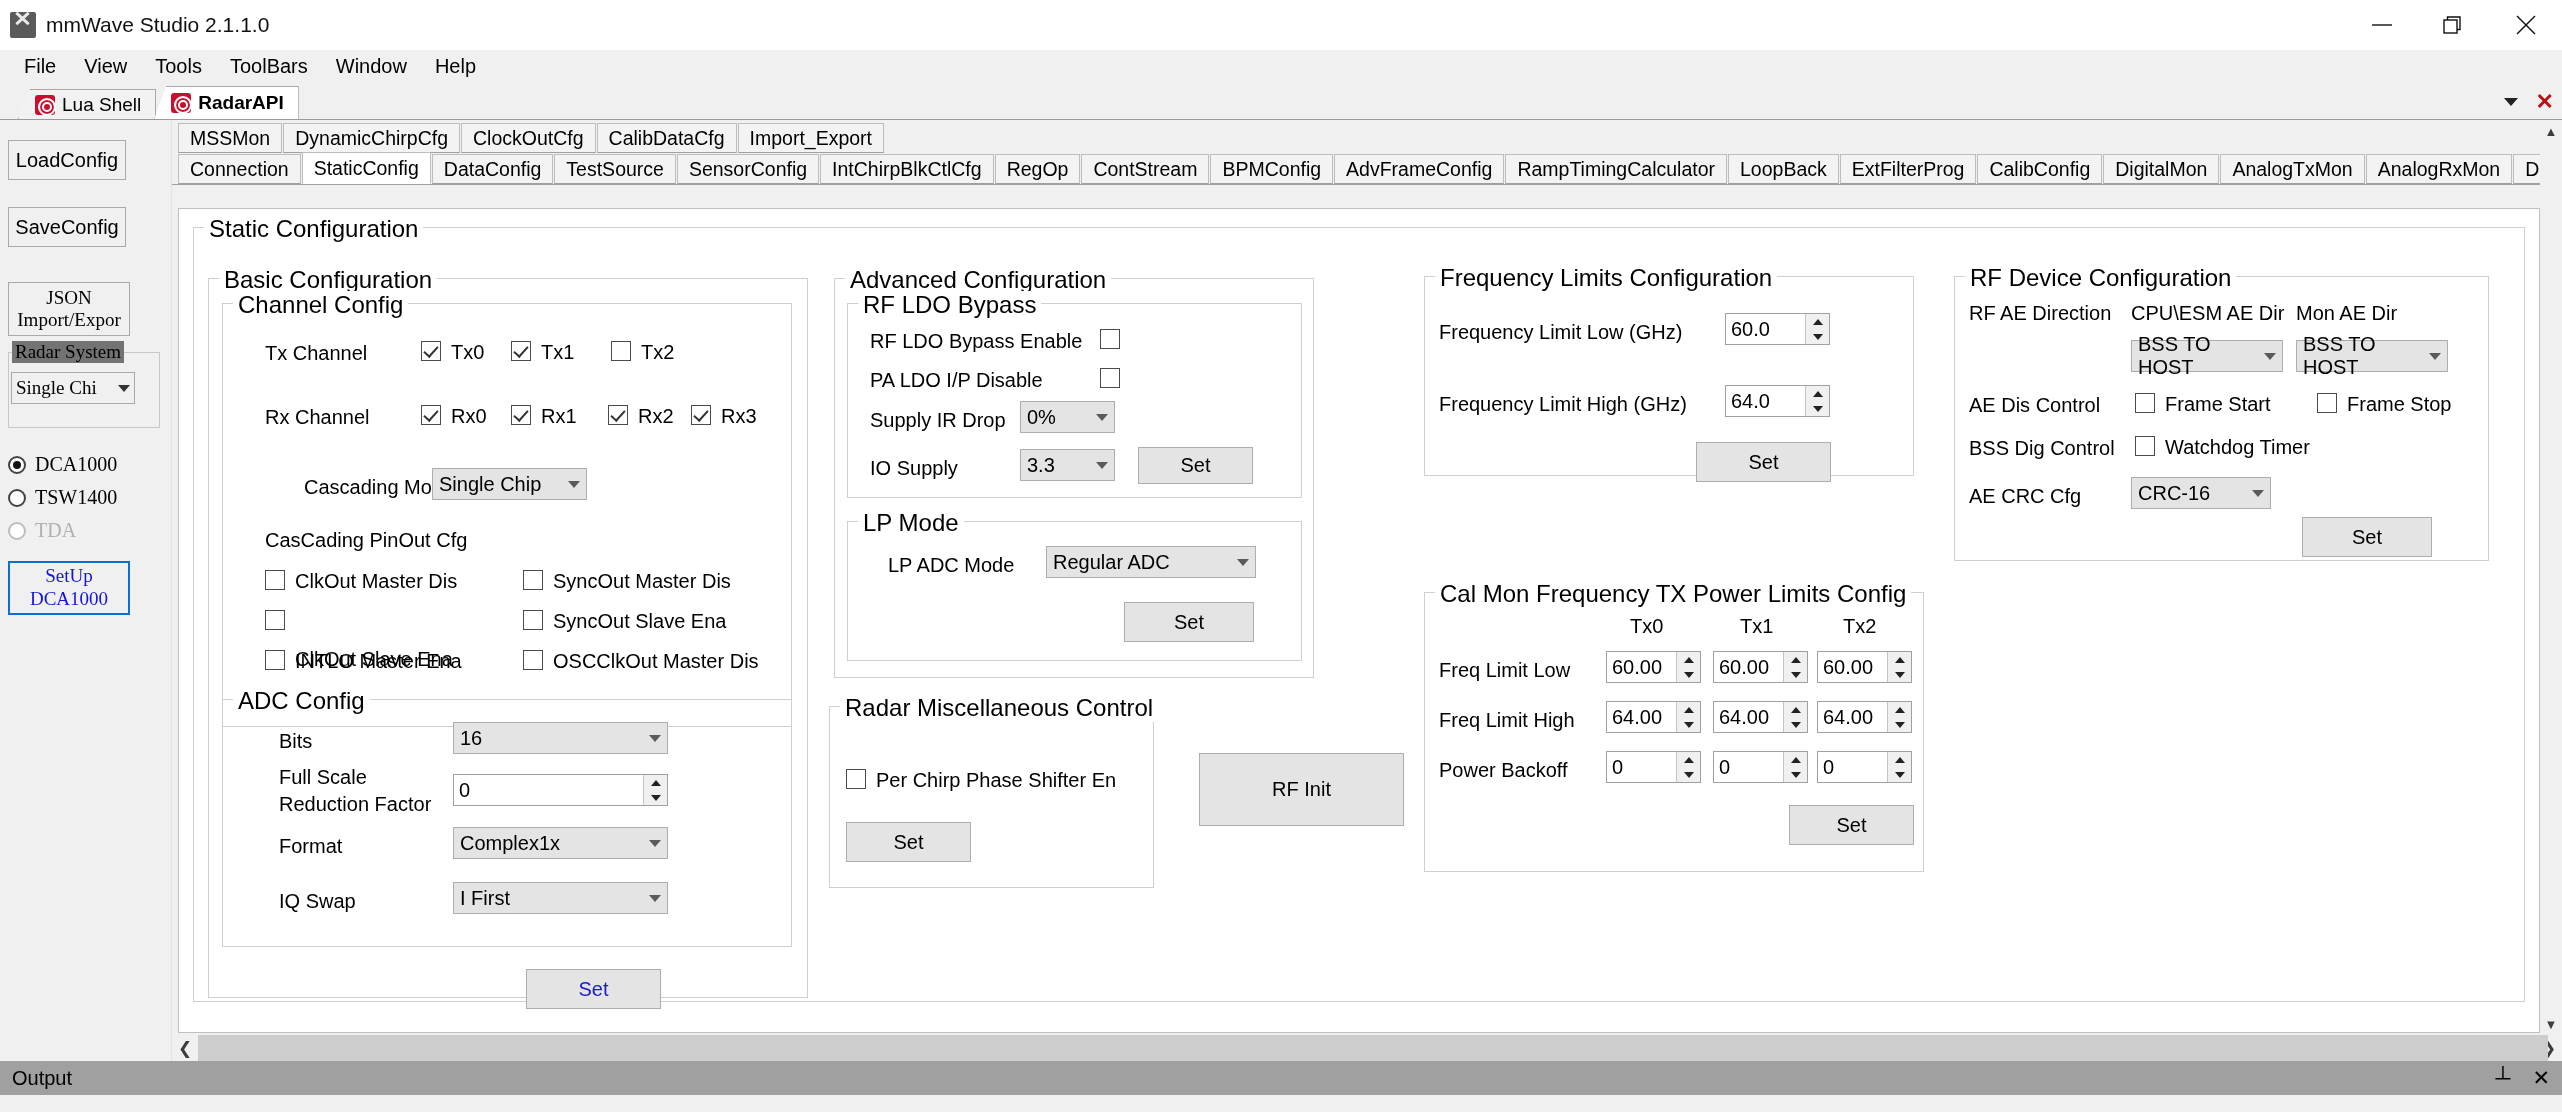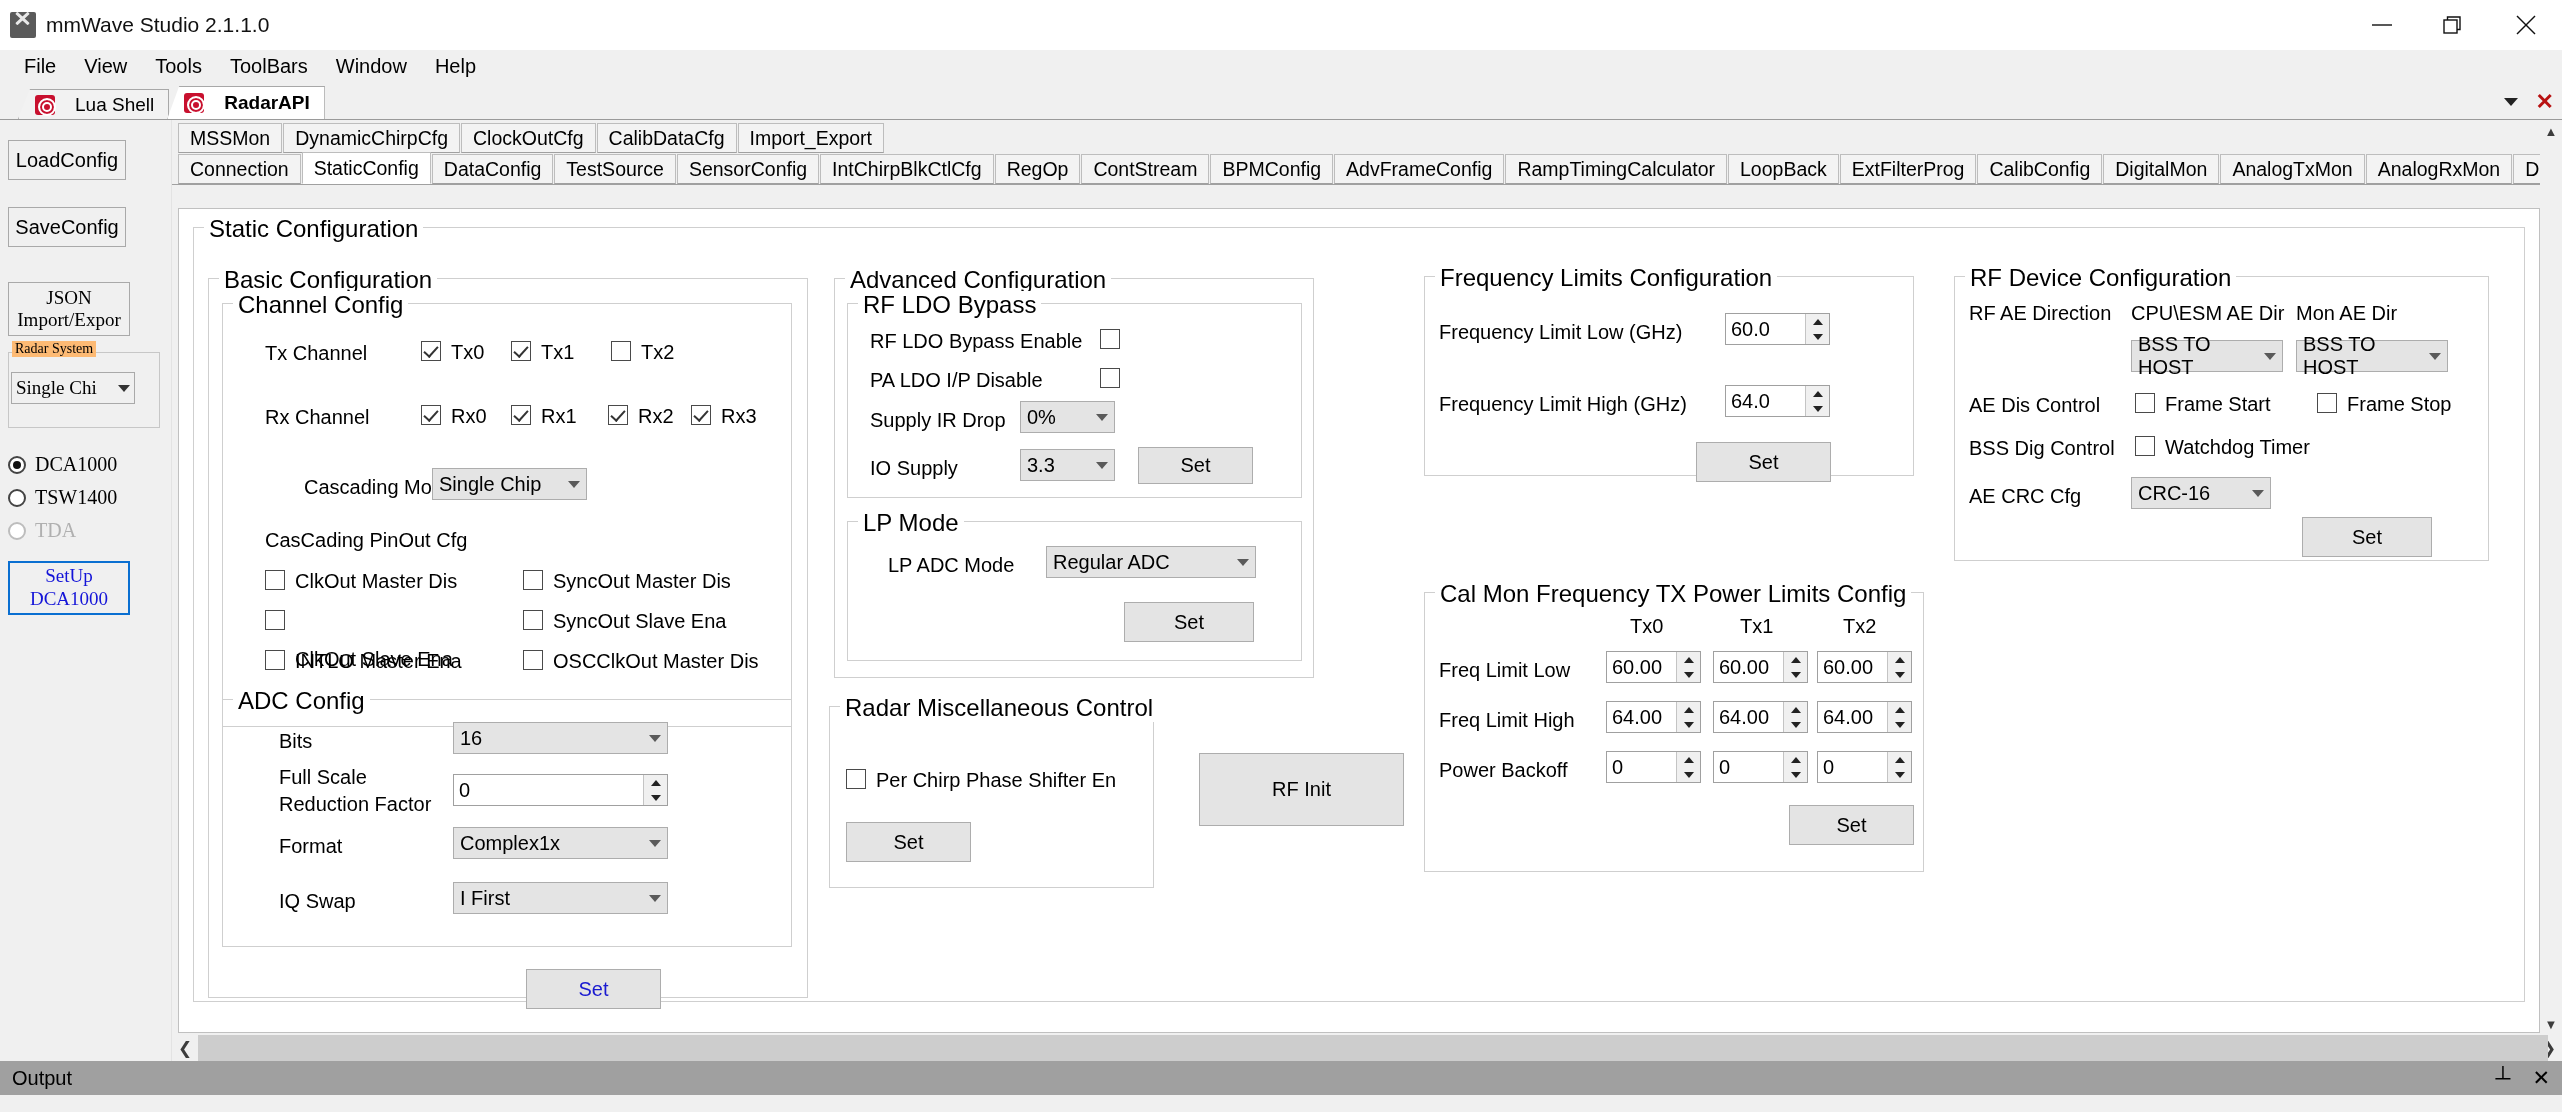--- a/index.html
+++ b/index.html
@@ -58,21 +58,21 @@
   
   .outer-tabs {
     height: 36px; background: #f0f0f0;
     position: relative;
     display: flex; align-items: flex-end;
     padding-left: 18px;
     border-bottom: 1px solid #9a9a9a;
   }
   .otab {
     height: 30px;
-    display: flex; align-items: center; gap: 20px;
+    display: flex; align-items: center; gap: 7px;
     padding: 0 14px 0 16px;
     font-size: 19px;
     background: #f2f2f2;
     border: 1px solid #a8a8a8;
     border-bottom: none;
     position: relative;
     margin-right: -2px;
     clip-path: polygon(12px 0, 100% 0, 100% 100%, 0 100%);
   }
   .otab.active {
@@ -130,22 +130,22 @@
     width: 122px; height: 54px; margin-top: 35px;
     font-family: "Liberation Serif", serif; font-size: 19px;
     flex-direction: column;
   }
   .radar-group {
     margin: 16px 0 0 8px; width: 152px; height: 76px;
     border: 1px solid #c7c7c7; position: relative;
   }
   .radar-group-title {
     position: absolute; top: -12px; left: 3px;
-    background: #fdba74; padding: 0 3px;
-    font-family: "Liberation Serif", serif; font-size: 14px;
+    background: #737373; padding: 0 3px;
+    font-family: "Liberation Serif", serif; font-size: 19px;
   }
   .radar-select {
     position: absolute; top: 19px; left: 2px;
     width: 124px; height: 32px;
     background: #f0f0f0; border: 1px solid #a9a9a9;
     display: flex; align-items: center; padding: 0 4px;
     font-family: "Liberation Serif", serif; font-size: 19px;
   }
   .sel-chev {
     margin-left: auto; width: 0; height: 0;

